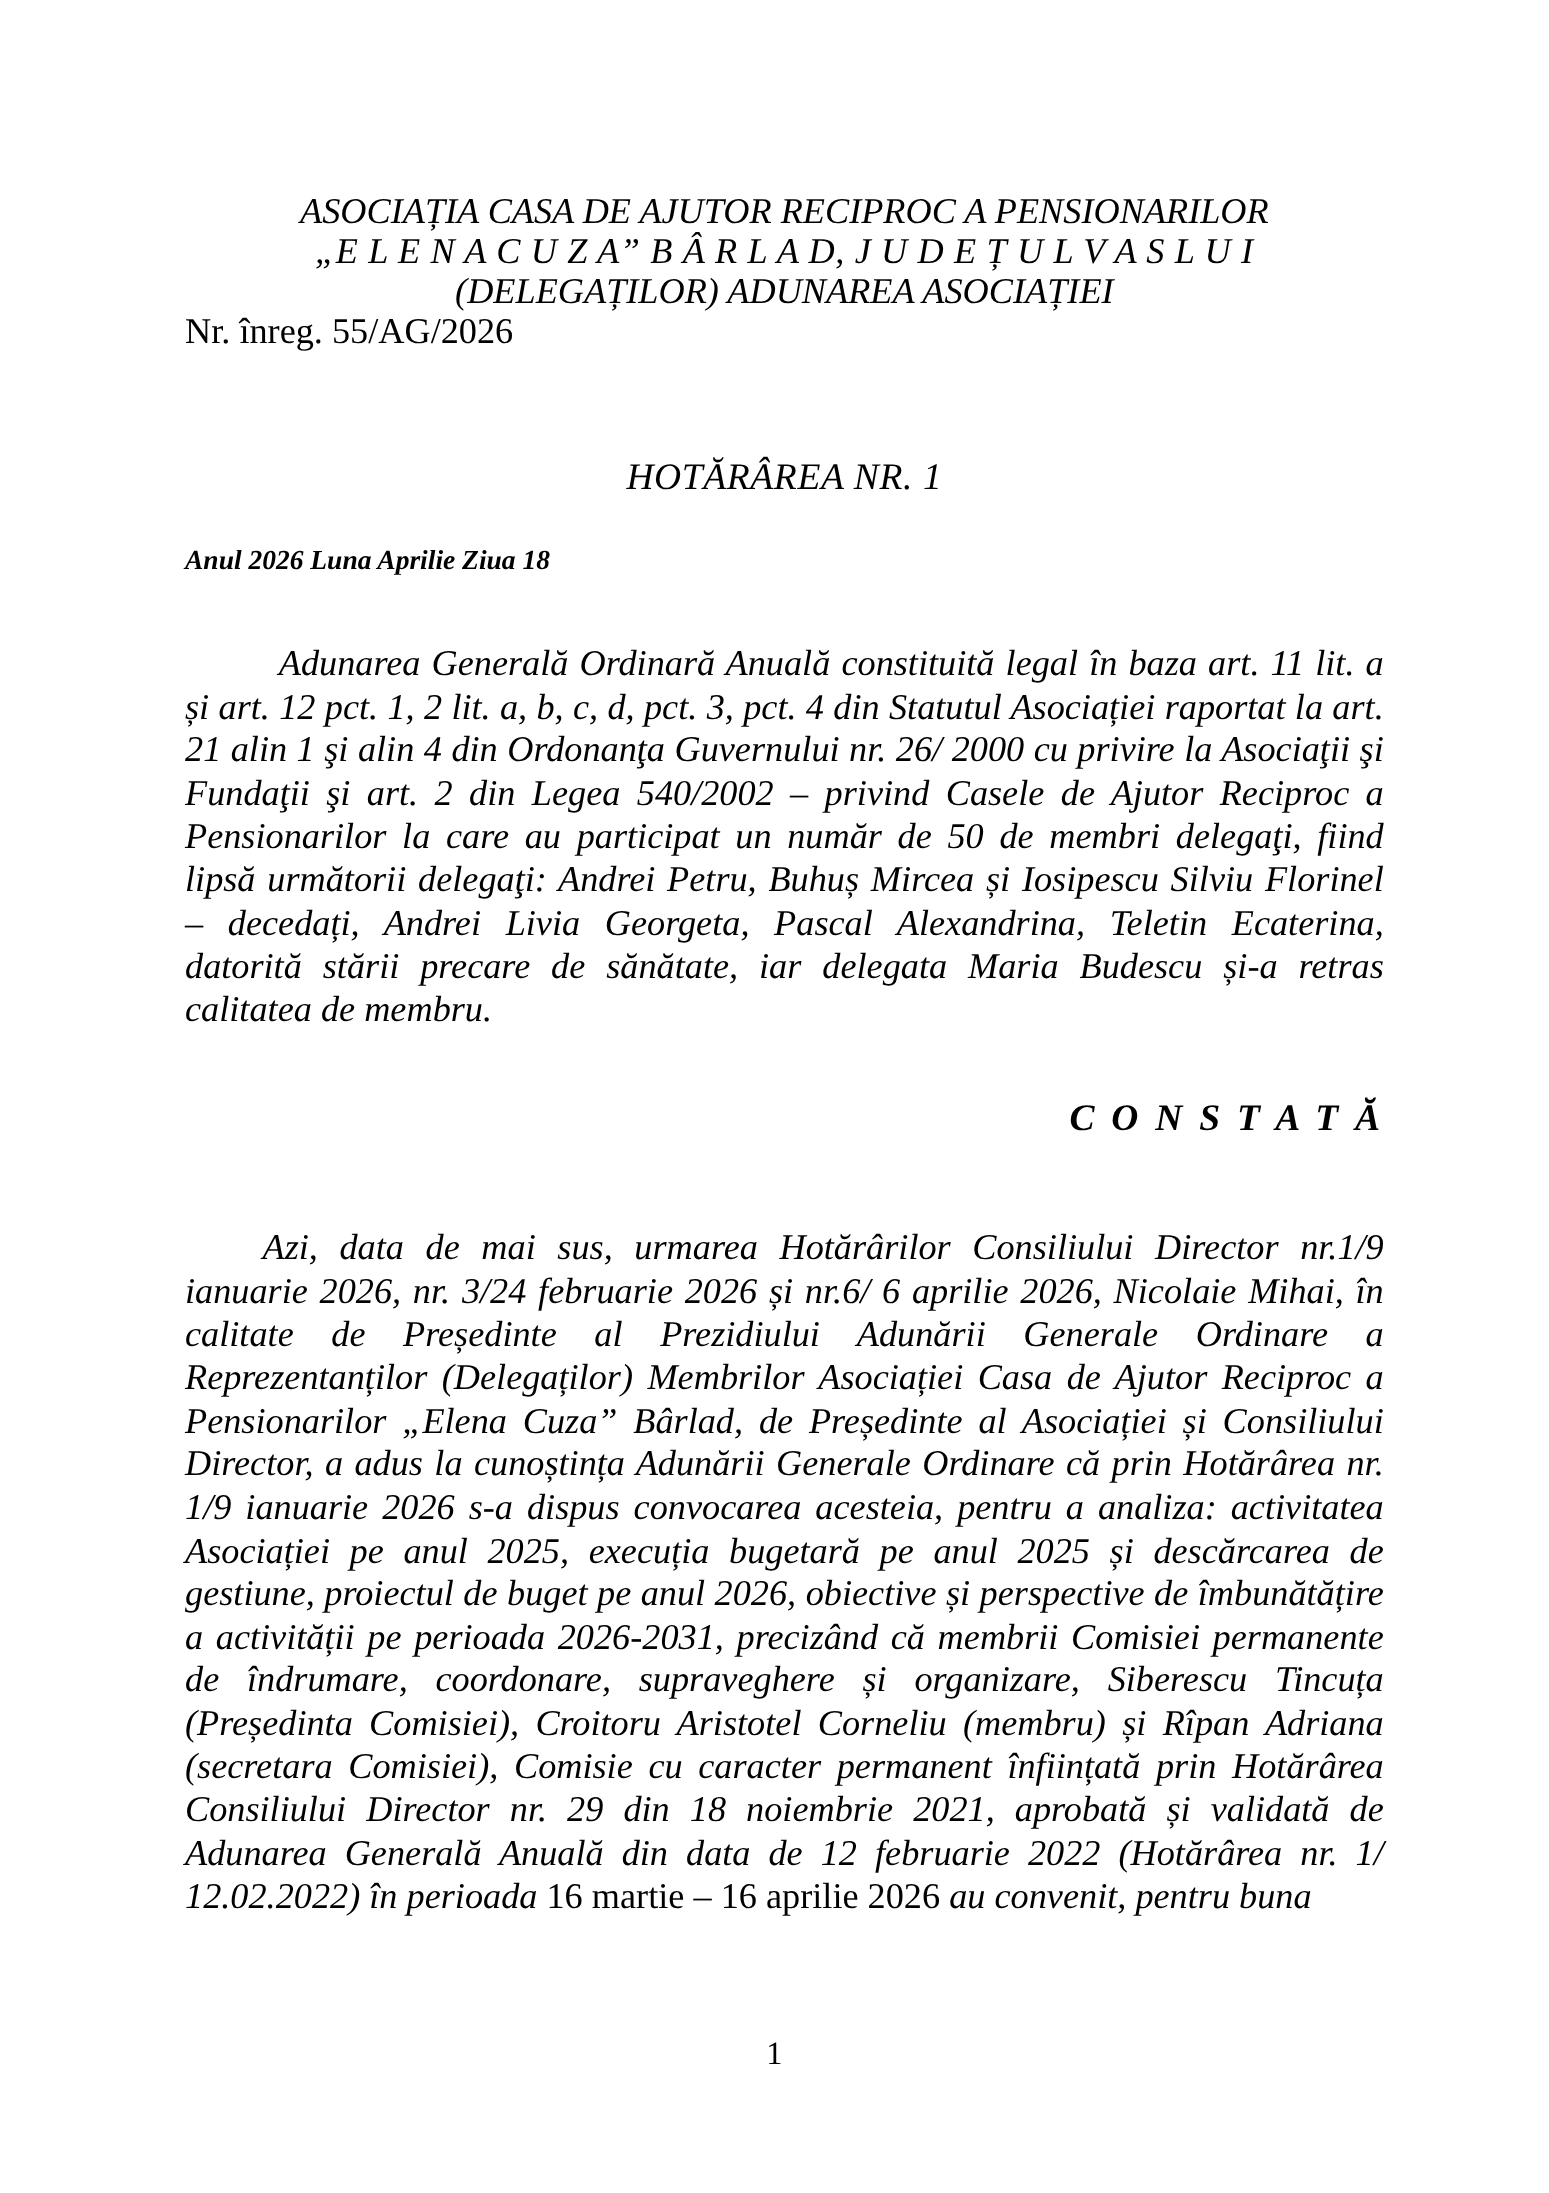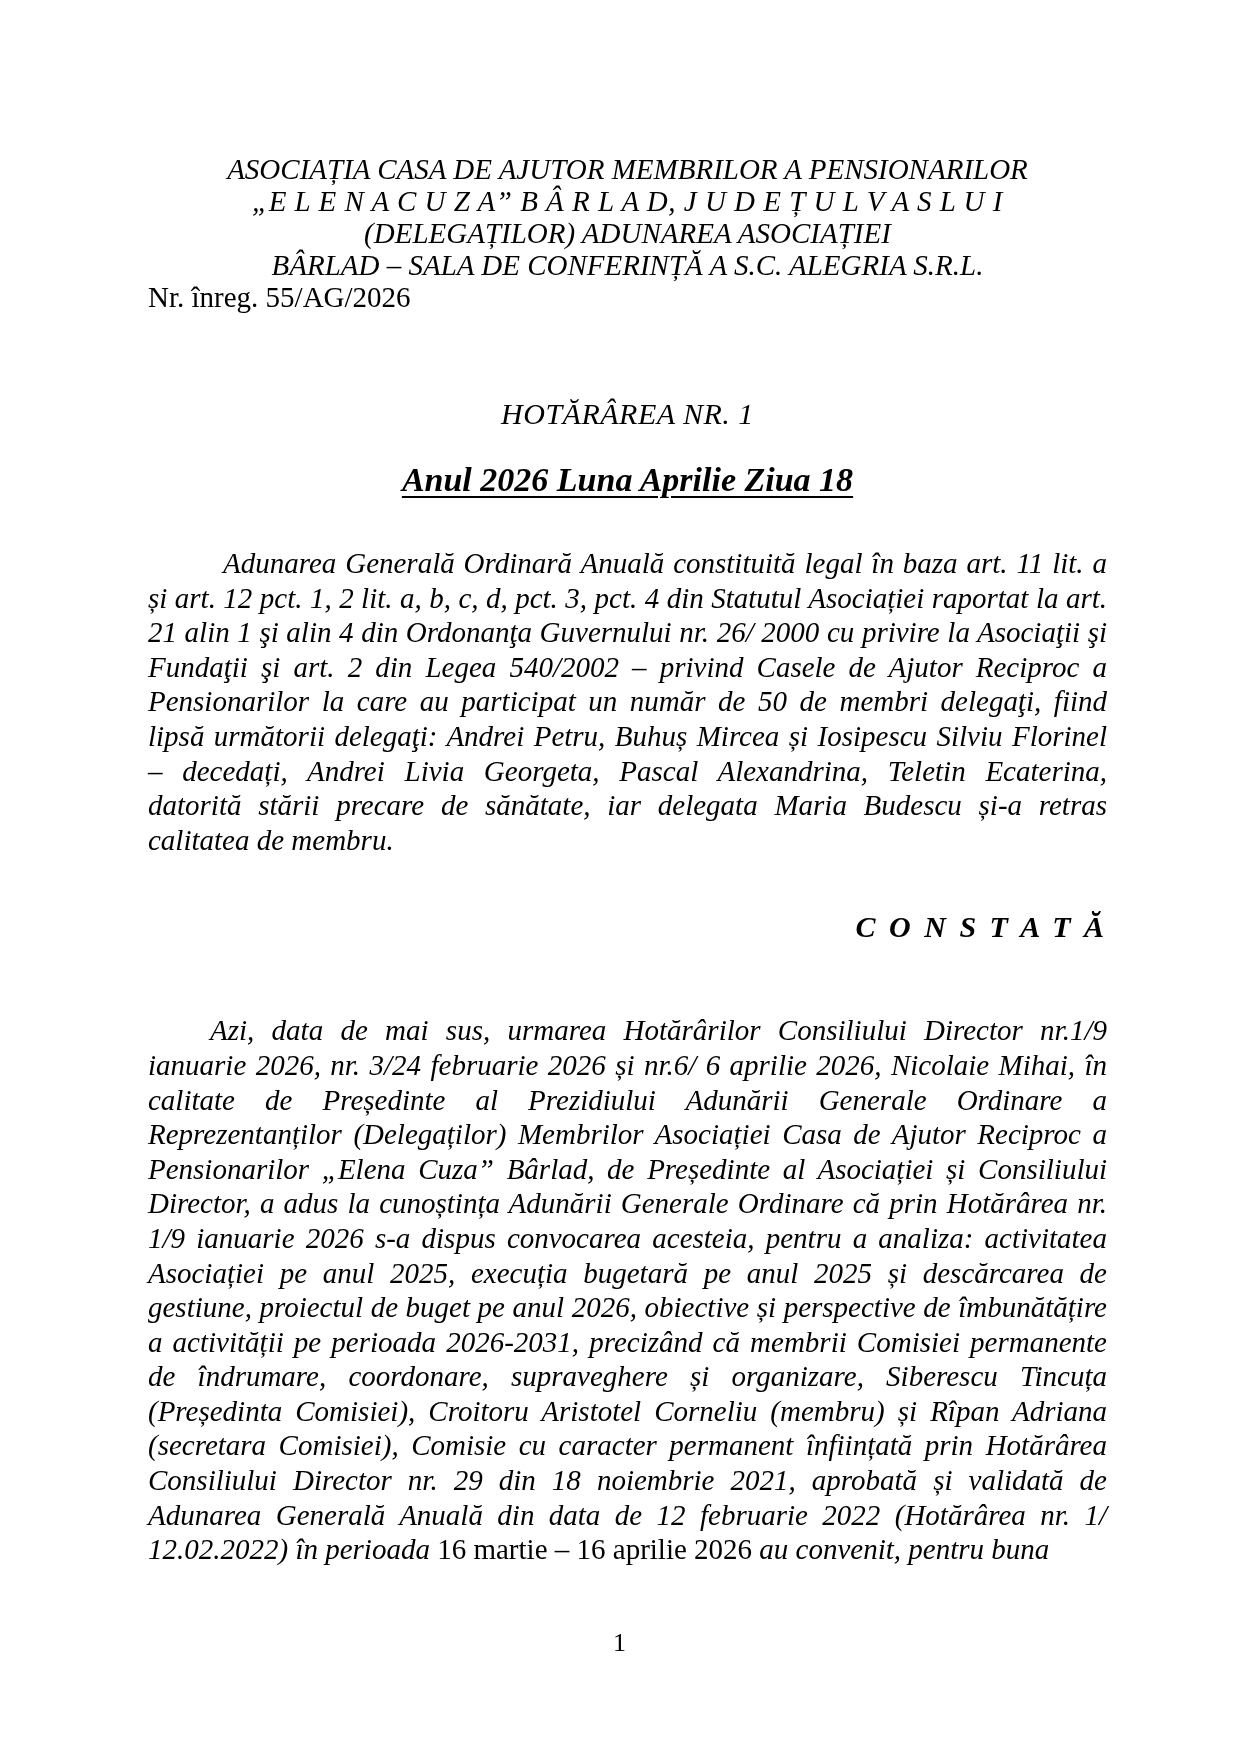--- a/index.html
+++ b/index.html
@@ -37,26 +37,25 @@
     margin: 85px 0 0 0;
     text-align: center;
     font-size: 30px;
     line-height: 32px;
     font-weight: normal;
     font-style: italic;
     letter-spacing: 0.5px;
   }
   .doc-subtitle {
     margin: 34px 0 0 0;
-    text-align: center;
-    font-size: 34px;
+    text-align: left;
+    font-size: 22px;
     line-height: 32px;
     font-weight: bold;
     font-style: italic;
-    text-decoration: underline;
     text-underline-offset: 5px;
     text-decoration-thickness: 2px;
   }
   .body-par {
     margin: 0;
     font-style: italic;
     font-size: 29px;
     line-height: 34.6px;
     text-align: justify;
   }
@@ -88,24 +87,23 @@
     font-size: 26px;
     line-height: 30px;
   }
 </style>
 </head>
 <body>
 
 <div class="page">
 
   <div class="doc-header">
-    <div class="hline">ASOCIAȚIA CASA  DE  AJUTOR  MEMBRILOR  A  PENSIONARILOR</div>
+    <div class="hline">ASOCIAȚIA CASA  DE  AJUTOR  RECIPROC  A  PENSIONARILOR</div>
     <div class="hline spaced">„E L E N A  C U Z A”  B Â R L A D,  J U D E Ț U L  V A S L U I</div>
     <div class="hline">(DELEGAȚILOR) ADUNAREA ASOCIAȚIEI</div>
-    <div class="hline">BÂRLAD – SALA DE CONFERINȚĂ A S.C. ALEGRIA S.R.L.</div>
   </div>
 
   <div class="reg-number">Nr. înreg.  55/AG/2026</div>
 
   <h1 class="doc-title">HOTĂRÂREA  NR. 1</h1>
 
   <h2 class="doc-subtitle">Anul 2026  Luna  Aprilie  Ziua 18</h2>
 
   <p class="body-par par-legal">Adunarea Generală Ordinară Anuală constituită legal în baza art. 11 lit. a și  art. 12 pct. 1, 2 lit. a, b, c, d, pct. 3, pct. 4 din Statutul Asociației raportat la art. 21 alin 1 şi alin 4 din Ordonanţa  Guvernului  nr. 26/ 2000 cu privire la Asociaţii şi Fundaţii  şi art. 2 din Legea 540/2002 – privind Casele de Ajutor Reciproc a Pensionarilor la care au participat un număr de 50 de membri delegaţi, fiind lipsă următorii delegaţi: Andrei Petru, Buhuș Mircea și Iosipescu Silviu Florinel – decedați,  Andrei Livia Georgeta, Pascal Alexandrina, Teletin Ecaterina, datorită stării precare de sănătate, iar delegata Maria Budescu și-a retras calitatea de membru.</p>
 

